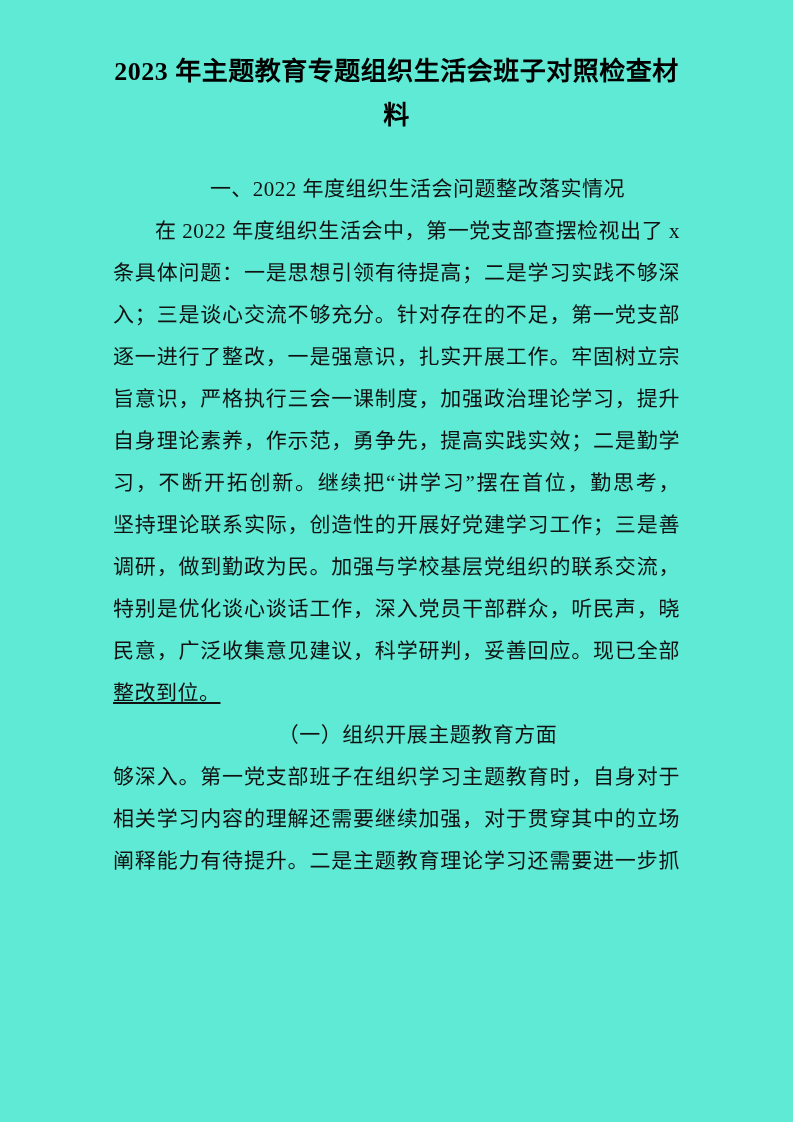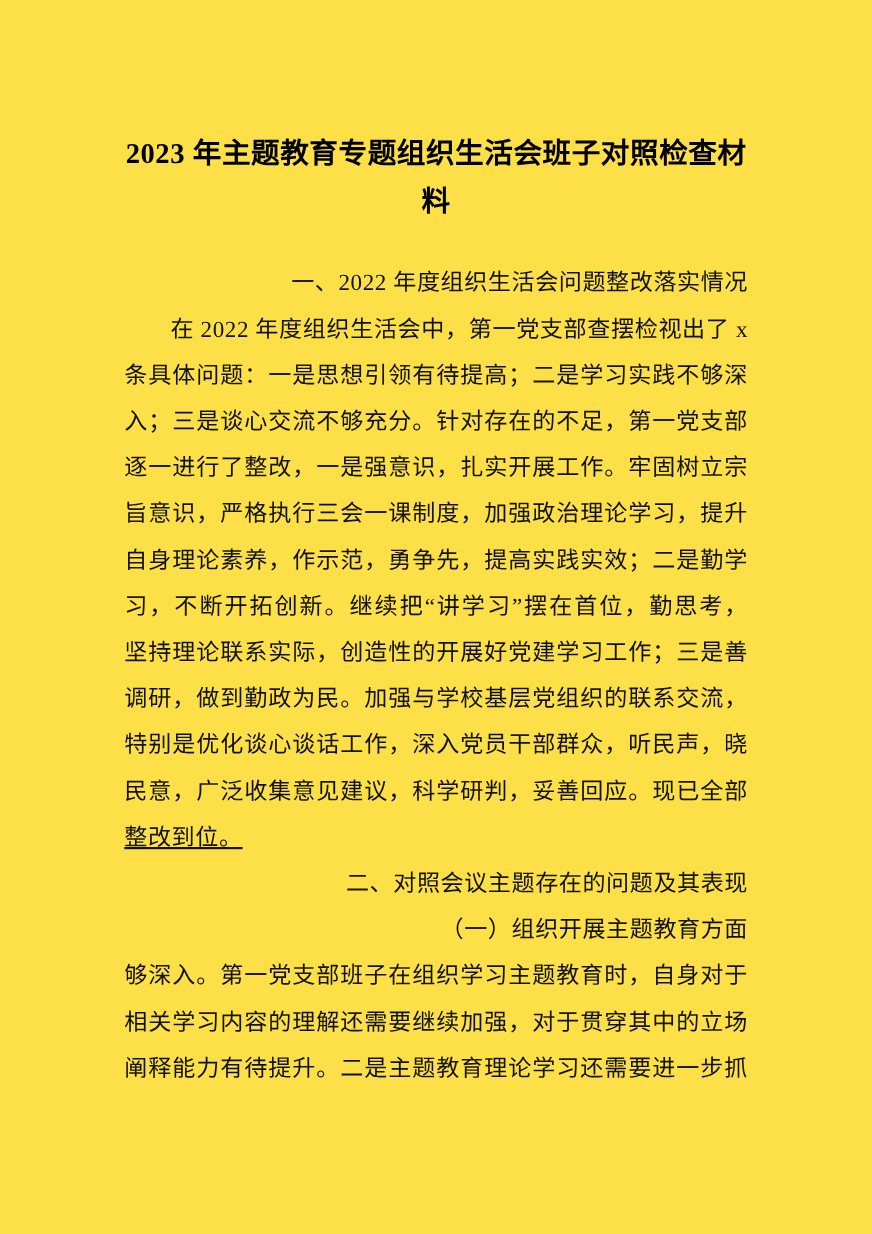--- a/index.html
+++ b/index.html
@@ -2,43 +2,43 @@
 <html lang="zh-CN"><head>
 <meta charset="utf-8">
 <style>
   * { margin: 0; padding: 0; box-sizing: border-box; }
   html, body { background: #ffffff; }
   .page {
     position: relative;
     width: 793px;
     height: 1122px;
     margin: 0 auto;
-    background: #fde047;
+    background: #5eead4;
     color: #000000;
-    padding: 118px 113px 0 113px;
+    padding: 50px 113px 0 113px;
     font-family: "Liberation Serif", "DejaVu Serif", serif;
     overflow: hidden;
   }
   .doc-title {
     font-size: 26px;
     font-weight: 700;
     text-align: center;
     line-height: 44px;
     margin-bottom: 30px;
     letter-spacing: 0.5px;
     color: #000000;
   }
   .doc-line {
     font-size: 21px;
     line-height: 42px;
     color: #111111;
   }
   .heading {
     text-indent: 2em;
-    text-align: right;
+    text-align: center;
     letter-spacing: 0.5px;
   }
   .pline {
     text-align: justify;
     text-align-last: justify;
     letter-spacing: 0.5px;
   }
   .pline.first { text-indent: 2em; }
   .pline.endline { text-align-last: left; text-decoration: underline; }
 </style>
@@ -59,21 +59,20 @@
     <div class="doc-line pline">旨意识，严格执行三会一课制度，加强政治理论学习，提升</div>
     <div class="doc-line pline">自身理论素养，作示范，勇争先，提高实践实效；二是勤学</div>
     <div class="doc-line pline">习，不断开拓创新。继续把“讲学习”摆在首位，勤思考，</div>
     <div class="doc-line pline">坚持理论联系实际，创造性的开展好党建学习工作；三是善</div>
     <div class="doc-line pline">调研，做到勤政为民。加强与学校基层党组织的联系交流，</div>
     <div class="doc-line pline">特别是优化谈心谈话工作，深入党员干部群众，听民声，晓</div>
     <div class="doc-line pline">民意，广泛收集意见建议，科学研判，妥善回应。现已全部</div>
     <div class="doc-line pline endline">整改到位。</div>
   </div>
 
-  <div class="doc-line heading">二、对照会议主题存在的问题及其表现</div>
 
   <div class="doc-line heading">（一）组织开展主题教育方面</div>
 
   <div>
     <div class="doc-line pline">够深入。第一党支部班子在组织学习主题教育时，自身对于</div>
     <div class="doc-line pline">相关学习内容的理解还需要继续加强，对于贯穿其中的立场</div>
     <div class="doc-line pline">阐释能力有待提升。二是主题教育理论学习还需要进一步抓</div>
   </div>
 
 </div>

